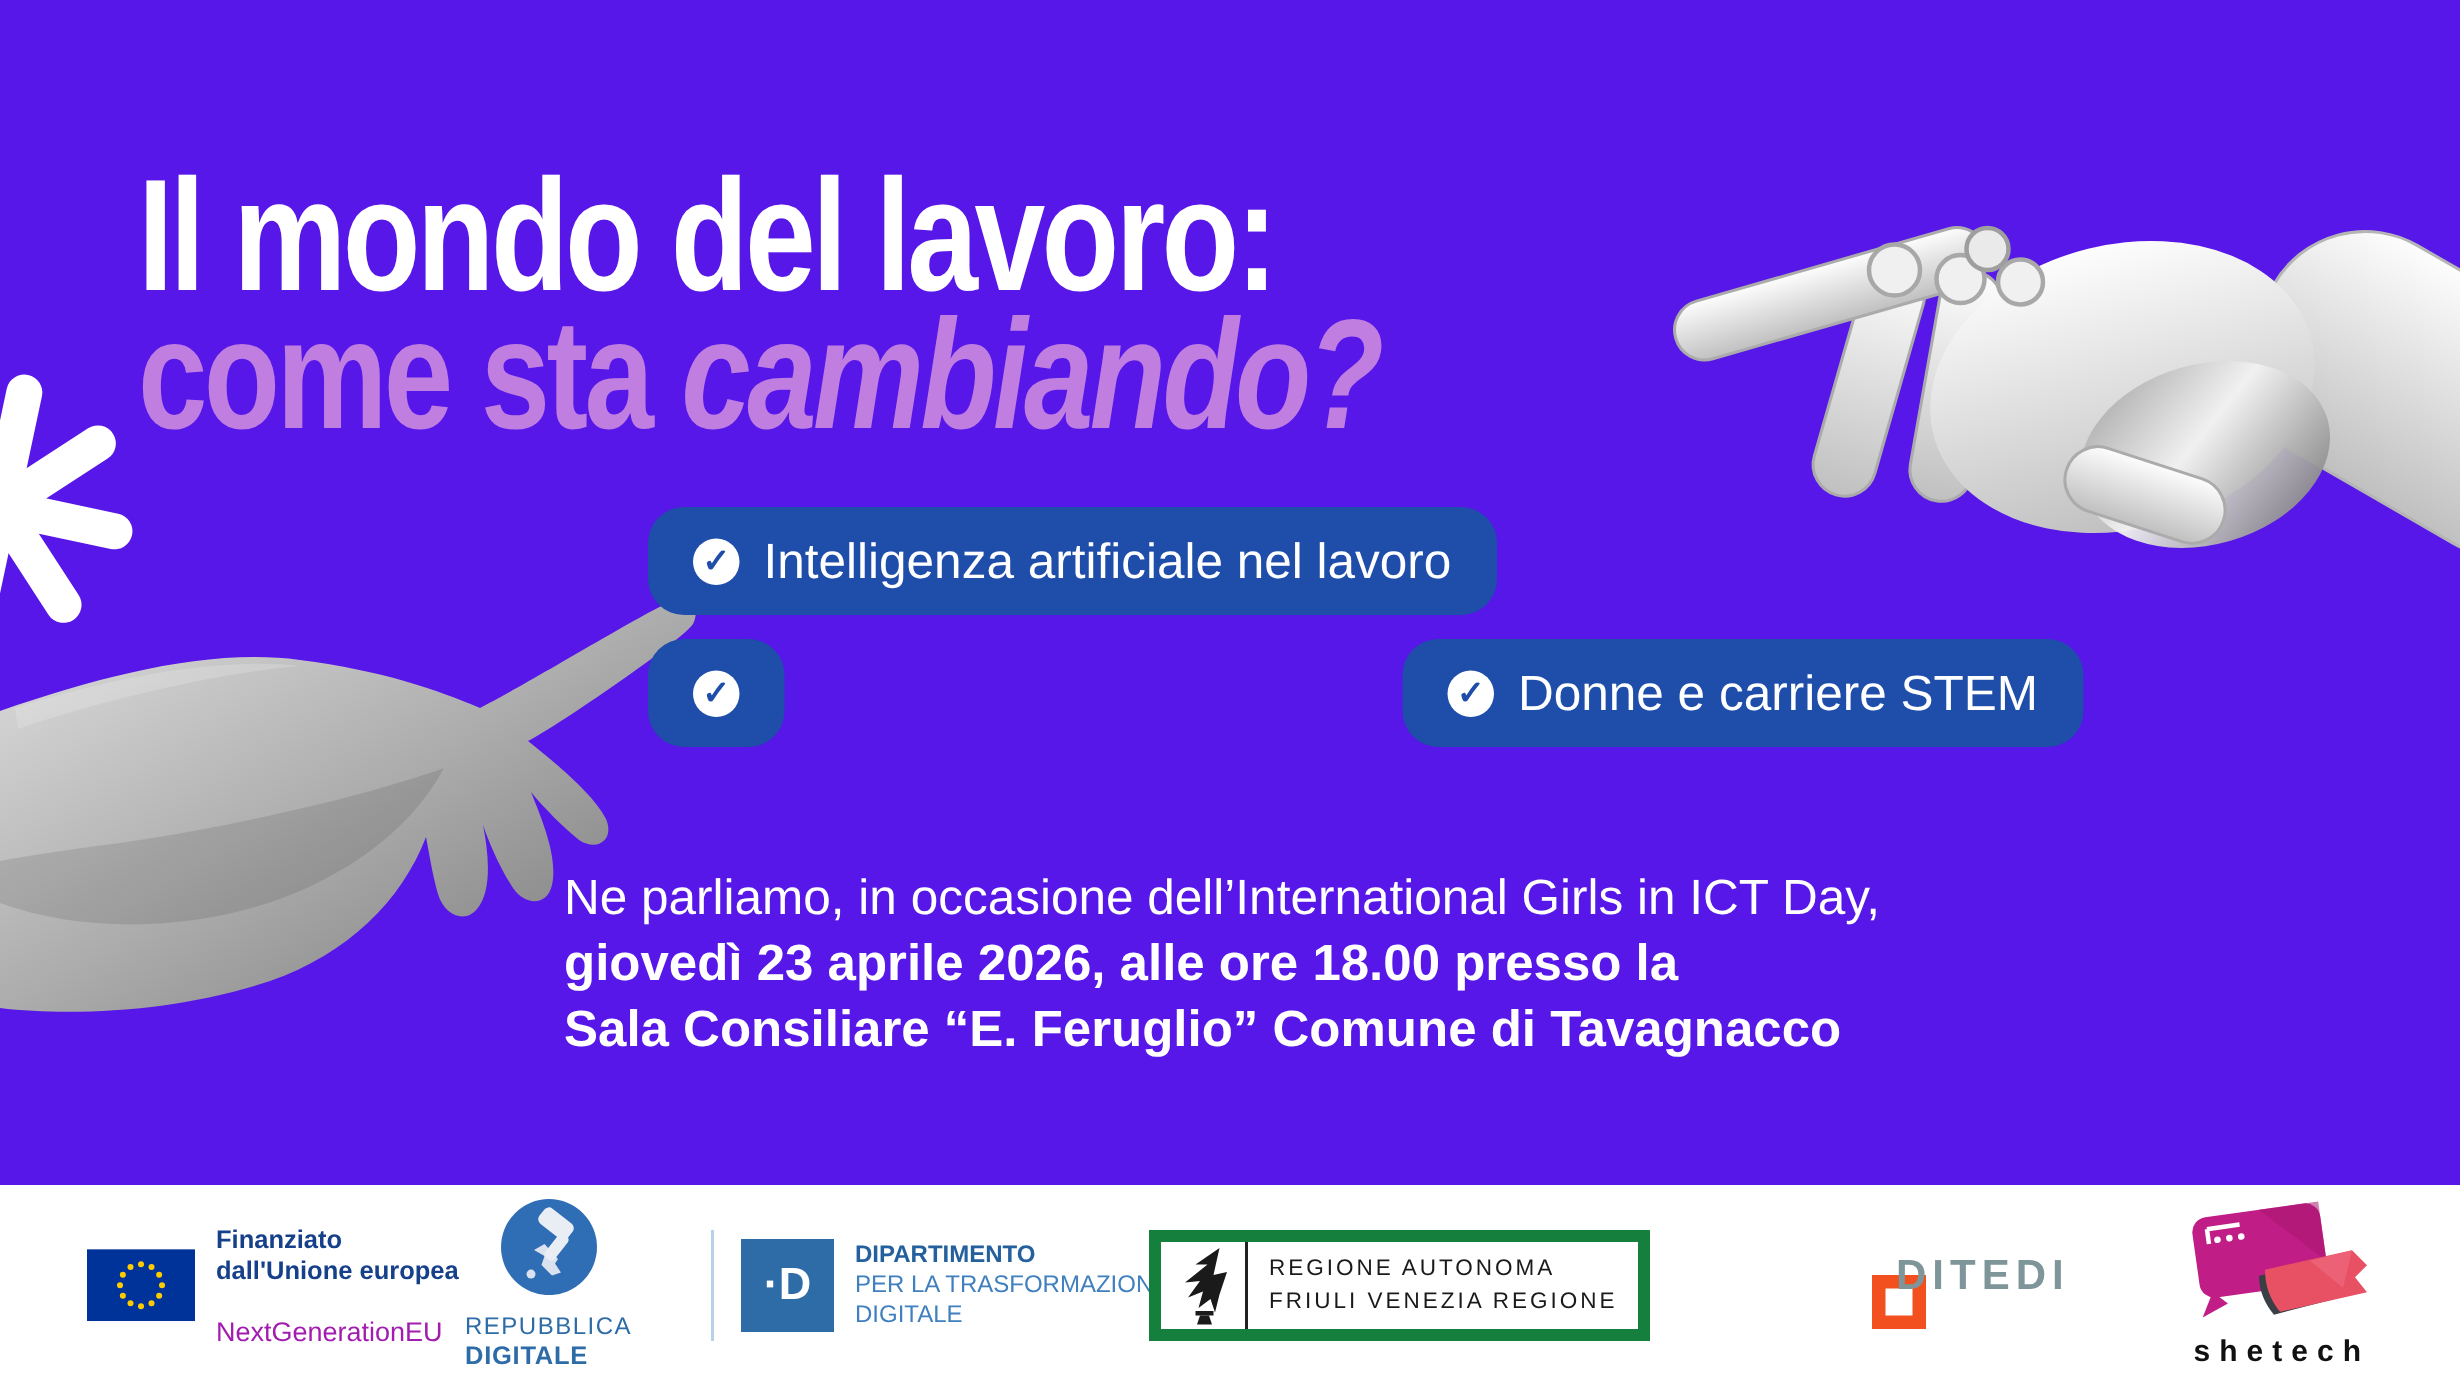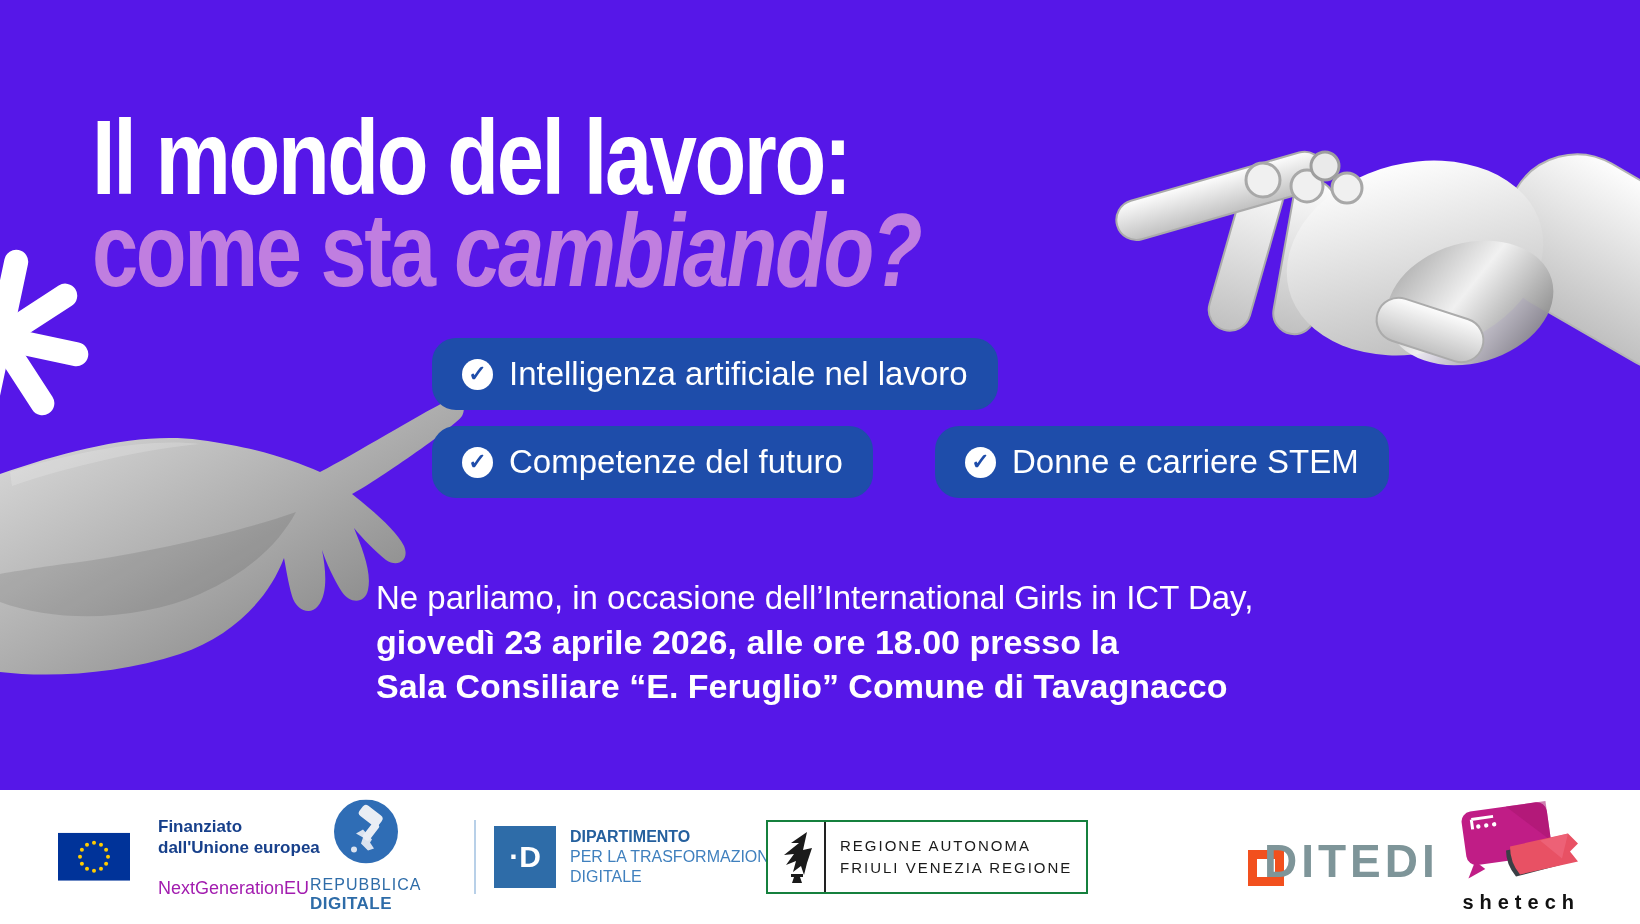--- a/index.html
+++ b/index.html
@@ -48,54 +48,54 @@
   
   .asterisk { position:absolute; left:-95px; top:243px; }
   .human-hand { position:absolute; left:0; top:362px; }
   .robot-hand { position:absolute; left:1075px; top:58px; }
   
   .footer {
     position:absolute; left:0; bottom:0; width:1640px; height:134px;
     background:#ffffff;
   }
   .lg { position:absolute; top:50%; transform:translateY(-50%); display:flex; align-items:center; }
-  .lg-eu { left:58px; gap:28px; }
+  .lg-eu { left:58px; gap:14px; }
   .eu-text .l1 { font-size:17px; font-weight:bold; color:#17408B; line-height:1.25; }
   .eu-text .l3 { font-size:18px; color:#a21caf; margin-top:19px; }
   .lg-rd { left:310px; gap:12px;flex-direction:column; }
   .rd-text .l1 { font-size:16px; color:#2E6CA8; letter-spacing:1px; line-height:1.2; }
   .rd-text .l2 { font-size:17px; color:#2E6CA8; font-weight:bold; letter-spacing:0.5px; }
   .v-div { position:absolute; left:474px; top:30px; width:2px; height:74px; background:#B8D0E8; }
   .lg-dtd { left:494px; gap:14px; }
   .dtd-square {
     width:62px; height:62px; background:#2E6CA8; color:#ffffff;
     display:flex; align-items:center; justify-content:center;
     font-size:30px; font-weight:bold;
   }
   .dtd-text .l1 { font-size:16px; font-weight:bold; color:#25609E; line-height:1.25; }
   .dtd-text .l2, .dtd-text .l3 { font-size:16px; color:#4080BE; line-height:1.25; }
   .lg-fvg { left:766px; }
   .fvg-box {
-    display:flex; align-items:center; border:2px solid #15803d;
+    display:flex; align-items:center; border:8px solid #15803d;
     background:#ffffff; height:74px;
   }
   .fvg-eagle-cell { width:58px; height:100%; display:flex; align-items:center; justify-content:center; border-right:2px solid #222222; }
   .fvg-text { padding:0 14px; }
   .fvg-text div { font-size:15px; color:#1a1a1a; letter-spacing:2px; line-height:1.45; white-space:nowrap; }
   .lg-com { left:1030px; gap:10px; }
   .com-text div { font-size:20px; color:#222222; line-height:1.25; }
   .lg-ditedi { left:1248px; }
   .ditedi-wrap { position:relative; width:180px; height:62px; }
   .ditedi-square {
     position:absolute; left:0; top:24px; width:36px; height:36px;
     border:9px solid #F2501E; background:transparent;
   }
   .ditedi-label {
     position:absolute; left:16px; top:8px;
-    font-size:46px; font-weight:bold; color:#7E9599; letter-spacing:4px;
+    font-size:28px; font-weight:bold; color:#7E9599; letter-spacing:4px;
   }
   .lg-she { left:1450px; flex-direction:column; gap:8px; display:flex; align-items:flex-end; }
   .she-label { font-size:20px; font-weight:bold; color:#111111; letter-spacing:6px; }
 </style>
 </head>
 <body>
 
 <div class="canvas">
 
   <svg class="asterisk" width="190" height="190" viewBox="0 0 190 190">
@@ -148,21 +148,20 @@
 
   <div class="title">Il mondo del lavoro:</div>
   <div class="subtitle"><span>come sta </span><span class="it">cambiando?</span></div>
 
   <div class="pill pill-1">
     <span class="check">✓</span>
     <span>Intelligenza artificiale nel lavoro</span>
   </div>
   <div class="pill pill-2">
     <span class="check">✓</span>
-    <span>Competenze del futuro</span>
   </div>
   <div class="pill pill-3">
     <span class="check">✓</span>
     <span>Donne e carriere STEM</span>
   </div>
 
   <div class="event">
     <div>Ne parliamo, in occasione dell’International Girls in ICT Day,</div>
     <div class="b">giovedì 23 aprile 2026, alle ore 18.00 presso la</div>
     <div class="b">Sala Consiliare “E. Feruglio” Comune di Tavagnacco</div>

